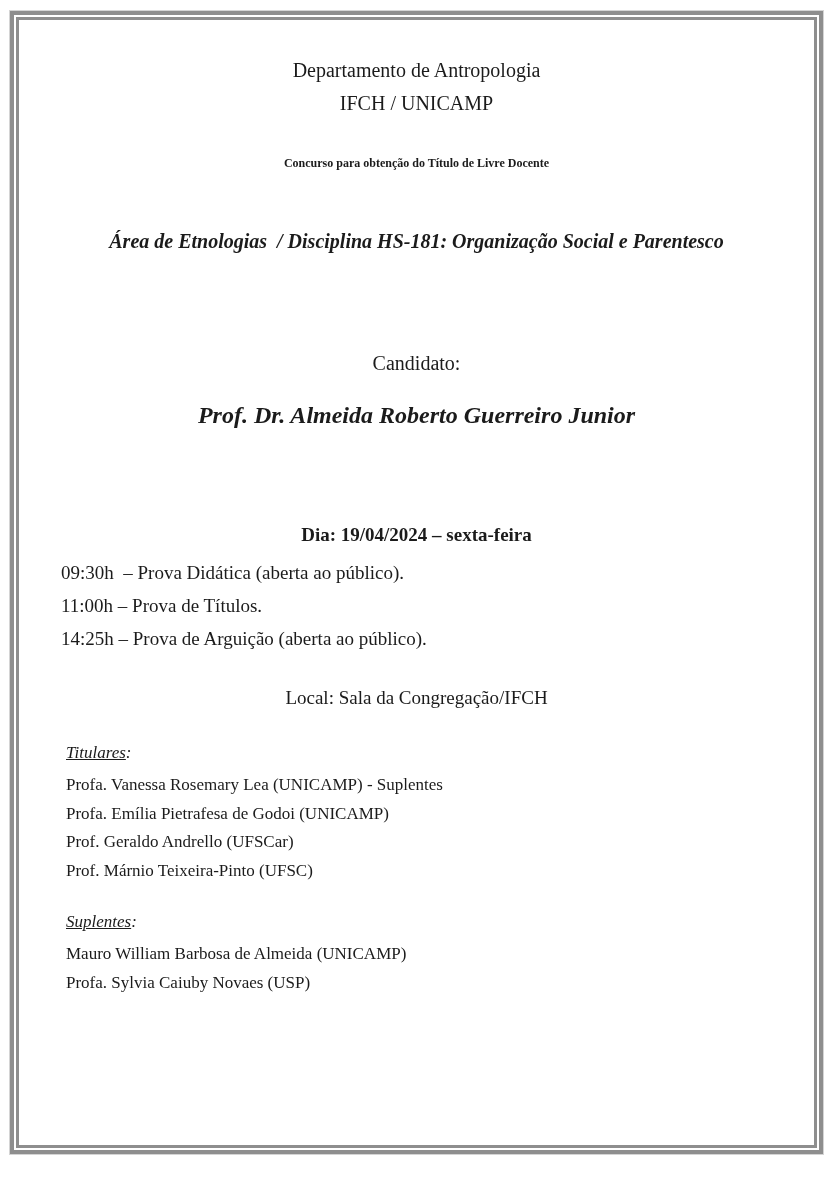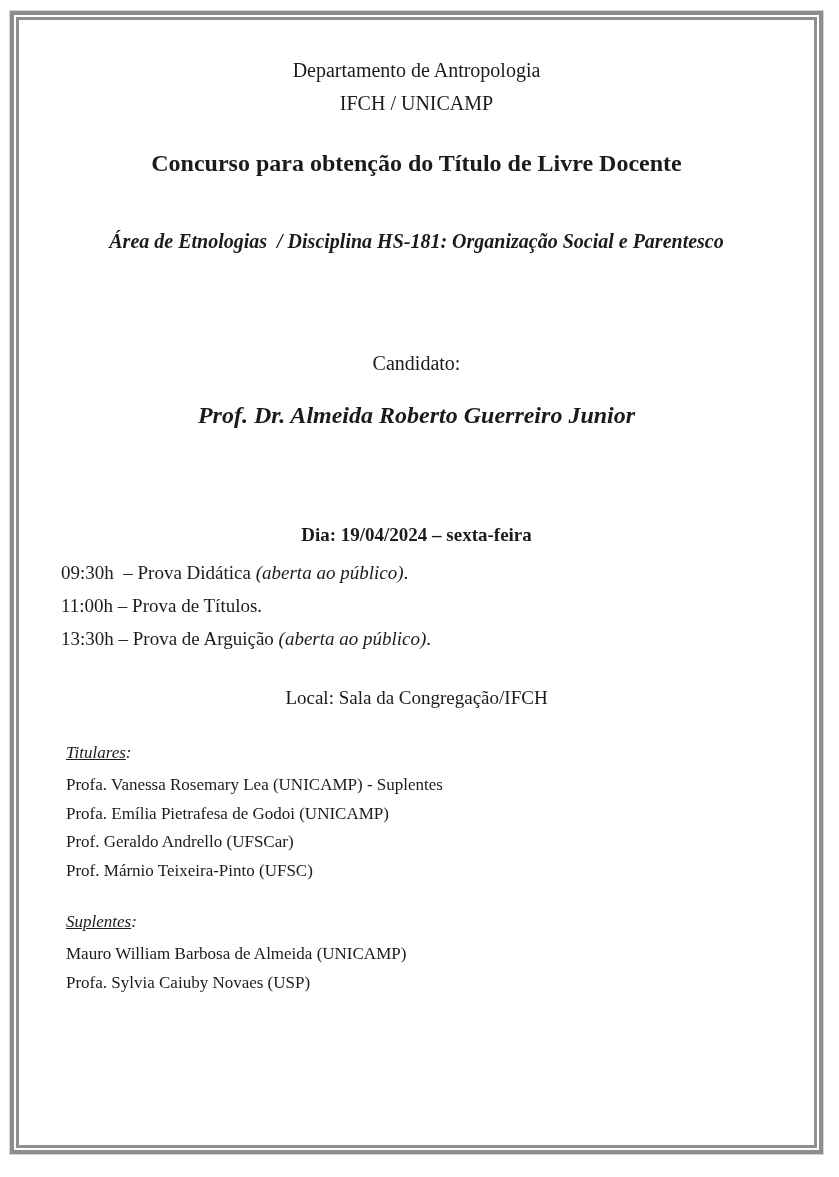--- a/index.html
+++ b/index.html
@@ -27,33 +27,33 @@
     width: 100%; height: 100%;
     border: 3px solid #8e8e8e;
     box-sizing: border-box;
     overflow: hidden;
   }
   .doc {
     padding: 30px 30px 0 30px;
   }
   .center { text-align: center; }
   .b  { font-weight: normal; }
-  .i  { font-style: italic; }
+  .i  { }
   .u  { text-decoration: underline; }
   .pre { white-space: pre-wrap; }
 
   .header-block {
     margin-top: 4px;
     font-size: 20px;
     font-weight: normal;
     line-height: 33px;
   }
   .contest-title {
     margin-top: 30px;
-    font-size: 24px;
+    font-size: 12px;
     font-weight: bold;
     line-height: 26px;
     font-family: Liberation Serif, serif;
   }
   .area-line {
     margin-top: 52px;
     font-size: 20px;
     font-weight: bold;
     font-style: italic;
     line-height: 26px;
@@ -138,21 +138,21 @@
 
       <div class="candidato-label center">Candidato:</div>
 
       <div class="candidate-name center">Prof. Dr. Almeida Roberto Guerreiro Junior</div>
 
       <div class="date-line center">Dia: 19/04/2024 – sexta-feira</div>
 
       <div class="schedule">
         <div class="sched-item pre"><span>09:30h  – Prova Didática </span><span class="i">(aberta ao público)</span><span>.</span></div>
         <div class="sched-item pre"><span>11:00h – Prova de Títulos.</span><span class="i"></span><span></span></div>
-        <div class="sched-item pre"><span>13:30h – Prova de Arguição </span><span class="i">(aberta ao público)</span><span>.</span></div>
+        <div class="sched-item pre"><span>14:25h – Prova de Arguição </span><span class="i">(aberta ao público)</span><span>.</span></div>
       </div>
 
       <div class="local-line center"><span class="b">Local</span><span>: Sala da Congregação/IFCH</span></div>
 
 
       <div class="group-label"><span class="u">Titulares</span><span>:</span></div>
 
       <div class="name-list">
         <div class="name-row">Profa. Vanessa Rosemary Lea (UNICAMP) - Suplentes</div>
         <div class="name-row">Profa. Emília Pietrafesa de Godoi (UNICAMP)</div>

